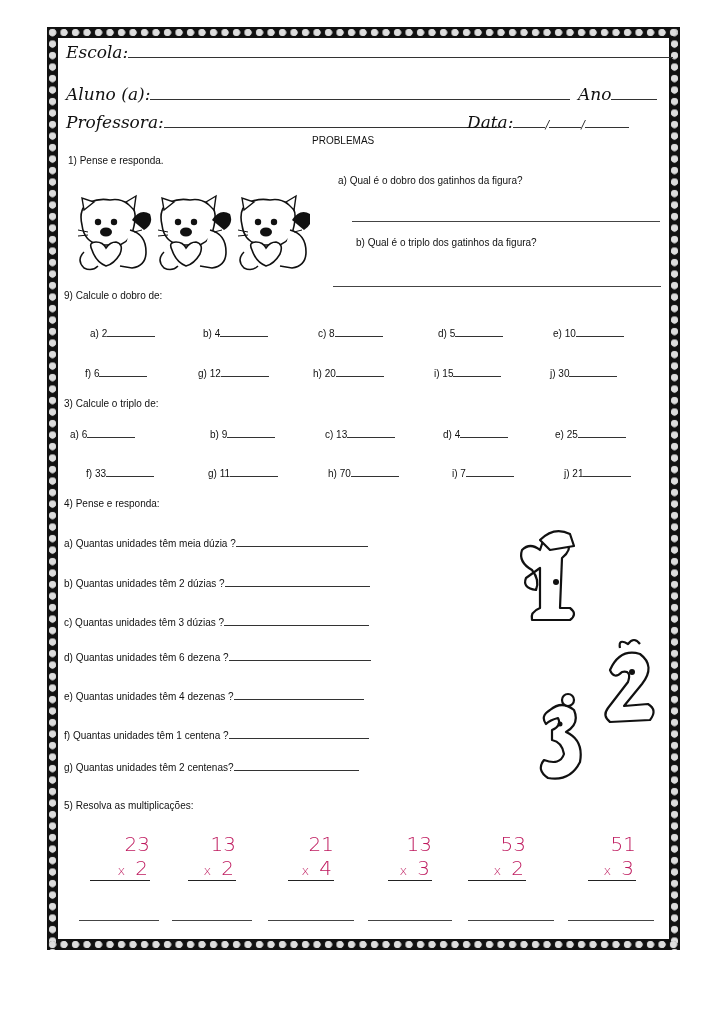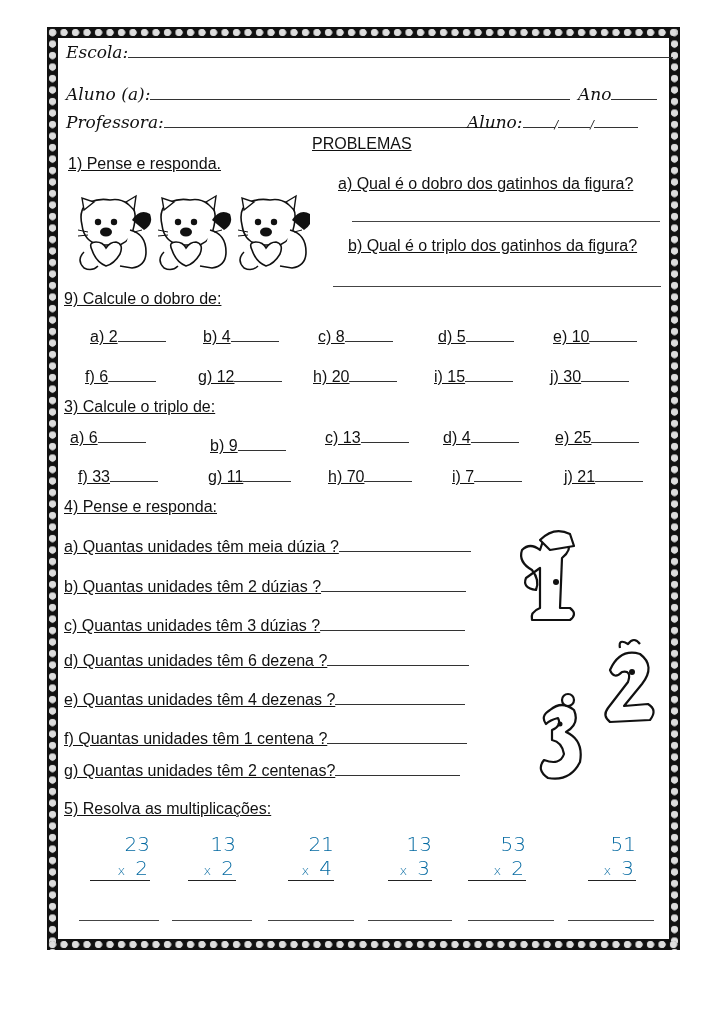--- a/index.html
+++ b/index.html
@@ -8,22 +8,22 @@
     background:#fff; }
   .frame::before { content:""; position:absolute; left:-11px; top:-11px; right:-11px; bottom:-11px; pointer-events:none;
     background:
       radial-gradient(circle at 5.5px 5.5px, #ddd 3px, #aaa 3.6px, transparent 4px) 0 0 / 11.5px 11px repeat-x,
       radial-gradient(circle at 5.5px 5.5px, #ddd 3px, #aaa 3.6px, transparent 4px) 0 100% / 11.5px 11px repeat-x,
       radial-gradient(circle at 5.5px 5.5px, #ddd 3px, #aaa 3.6px, transparent 4px) 0 0 / 11px 11.5px repeat-y,
       radial-gradient(circle at 5.5px 5.5px, #ddd 3px, #aaa 3.6px, transparent 4px) 100% 0 / 11px 11.5px repeat-y; }
   .abs { position:absolute; white-space:nowrap; }
   .script { font-family:"DejaVu Serif", serif; font-style:italic; font-size:17px; }
   .line { display:inline-block; border-bottom:1px solid #333; vertical-align:baseline; }
-  .txt { font-size:16px;text-decoration:underline; }
-  .mult { font-family:"DejaVu Sans", sans-serif; font-size:20px; font-weight:200; color:#0369a1; text-align:right; }
+  .txt { font-size:10px; }
+  .mult { font-family:"DejaVu Sans", sans-serif; font-size:20px; font-weight:200; color:#be185d; text-align:right; }
   .mult .x { font-size:13px; margin-right:10px; }
   .mult .bot { border-bottom:1.5px solid #222; padding:0 2px; }
   .ansline { position:absolute; height:0; border-top:1px solid #444; }
 </style>
 </head>
 <body>
 
 <div class="frame"></div>
 
 <div class="abs script" style="left:66px;top:42px;">
@@ -32,29 +32,29 @@
 <div class="abs script" style="left:66px;top:84px;">
   <span>Aluno (a):</span><span class="line" style="width:420px;"></span>
 </div>
 <div class="abs script" style="left:578px;top:84px;">
   <span>Ano</span><span class="line" style="width:46px;"></span>
 </div>
 <div class="abs script" style="left:66px;top:112px;">
   <span>Professora:</span><span class="line" style="width:335px;"></span>
 </div>
 <div class="abs script" style="left:467px;top:112px;">
-  <span>Aluno:</span><span class="line" style="width:32px;"></span><span style="font-size:11px">/</span><span class="line" style="width:32px;"></span><span style="font-size:11px">/</span><span class="line" style="width:44px;"></span>
+  <span>Data:</span><span class="line" style="width:32px;"></span><span style="font-size:11px">/</span><span class="line" style="width:32px;"></span><span style="font-size:11px">/</span><span class="line" style="width:44px;"></span>
 </div>
 
 <div class="abs txt" style="left:312px;top:135px;">PROBLEMAS</div>
 
 <div class="abs txt" style="left:68px;top:155px;">1)  Pense e responda.</div>
 <div class="abs txt" style="left:338px;top:175px;">a) Qual é o dobro dos gatinhos da figura?</div>
 <div class="ansline" style="left:352px;top:221px;width:308px;"></div>
-<div class="abs txt" style="left:348px;top:237px;">b) Qual é o triplo dos gatinhos da figura?</div>
+<div class="abs txt" style="left:356px;top:237px;">b) Qual é o triplo dos gatinhos da figura?</div>
 <div class="ansline" style="left:333px;top:286px;width:328px;"></div>
 
 <svg class="abs" style="left:70px;top:190px;" width="240" height="85">
   <defs>
     <g id="cat">
       <path d="M12,35 Q8,18 20,12 Q30,8 40,10 Q50,8 58,14 Q68,18 64,36 Q62,50 50,55 L30,55 Q14,52 12,35Z" fill="#fff" stroke="#111" stroke-width="1.6"></path>
       <path d="M14,20 L12,8 L24,12 Z M56,12 L66,6 L64,20 Z" fill="#fff" stroke="#111" stroke-width="1.4"></path>
       <circle cx="28" cy="32" r="3.2" fill="#111"></circle>
         <circle cx="44" cy="32" r="3.2" fill="#111"></circle>
       <ellipse cx="36" cy="42" rx="6" ry="4.5" fill="#111"></ellipse>
@@ -77,25 +77,25 @@
 <div class="abs txt" style="left:438px;top:328px;"><span>d) 5</span><span class="line" style="width:48px;"></span></div>
 <div class="abs txt" style="left:553px;top:328px;"><span>e) 10</span><span class="line" style="width:48px;"></span></div>
 <div class="abs txt" style="left:85px;top:368px;"><span>f) 6</span><span class="line" style="width:48px;"></span></div>
 <div class="abs txt" style="left:198px;top:368px;"><span>g) 12</span><span class="line" style="width:48px;"></span></div>
 <div class="abs txt" style="left:313px;top:368px;"><span>h) 20</span><span class="line" style="width:48px;"></span></div>
 <div class="abs txt" style="left:434px;top:368px;"><span>i) 15</span><span class="line" style="width:48px;"></span></div>
 <div class="abs txt" style="left:550px;top:368px;"><span>j) 30</span><span class="line" style="width:48px;"></span></div>
 
 <div class="abs txt" style="left:64px;top:398px;">3)  Calcule o triplo de:</div>
 <div class="abs txt" style="left:70px;top:429px;"><span>a) 6</span><span class="line" style="width:48px;"></span></div>
-<div class="abs txt" style="left:210px;top:429px;margin-top:8px;"><span>b) 9</span><span class="line" style="width:48px;"></span></div>
+<div class="abs txt" style="left:210px;top:429px;"><span>b) 9</span><span class="line" style="width:48px;"></span></div>
 <div class="abs txt" style="left:325px;top:429px;"><span>c) 13</span><span class="line" style="width:48px;"></span></div>
 <div class="abs txt" style="left:443px;top:429px;"><span>d) 4</span><span class="line" style="width:48px;"></span></div>
 <div class="abs txt" style="left:555px;top:429px;"><span>e) 25</span><span class="line" style="width:48px;"></span></div>
-<div class="abs txt" style="left:78px;top:468px;"><span>f) 33</span><span class="line" style="width:48px;"></span></div>
+<div class="abs txt" style="left:86px;top:468px;"><span>f) 33</span><span class="line" style="width:48px;"></span></div>
 <div class="abs txt" style="left:208px;top:468px;"><span>g) 11</span><span class="line" style="width:48px;"></span></div>
 <div class="abs txt" style="left:328px;top:468px;"><span>h) 70</span><span class="line" style="width:48px;"></span></div>
 <div class="abs txt" style="left:452px;top:468px;"><span>i) 7</span><span class="line" style="width:48px;"></span></div>
 <div class="abs txt" style="left:564px;top:468px;"><span>j) 21</span><span class="line" style="width:48px;"></span></div>
 
 <div class="abs txt" style="left:64px;top:498px;">4) Pense e responda:</div>
 <div class="abs txt" style="left:64px;top:538px;"><span>a) Quantas unidades têm meia dúzia ?</span><span class="line" style="width:132px;"></span></div>
 <div class="abs txt" style="left:64px;top:578px;"><span>b) Quantas unidades têm 2 dúzias ?</span><span class="line" style="width:145px;"></span></div>
 <div class="abs txt" style="left:64px;top:617px;"><span>c) Quantas unidades têm 3 dúzias ?</span><span class="line" style="width:145px;"></span></div>
 <div class="abs txt" style="left:64px;top:652px;"><span>d) Quantas unidades têm 6 dezena ?</span><span class="line" style="width:142px;"></span></div>

